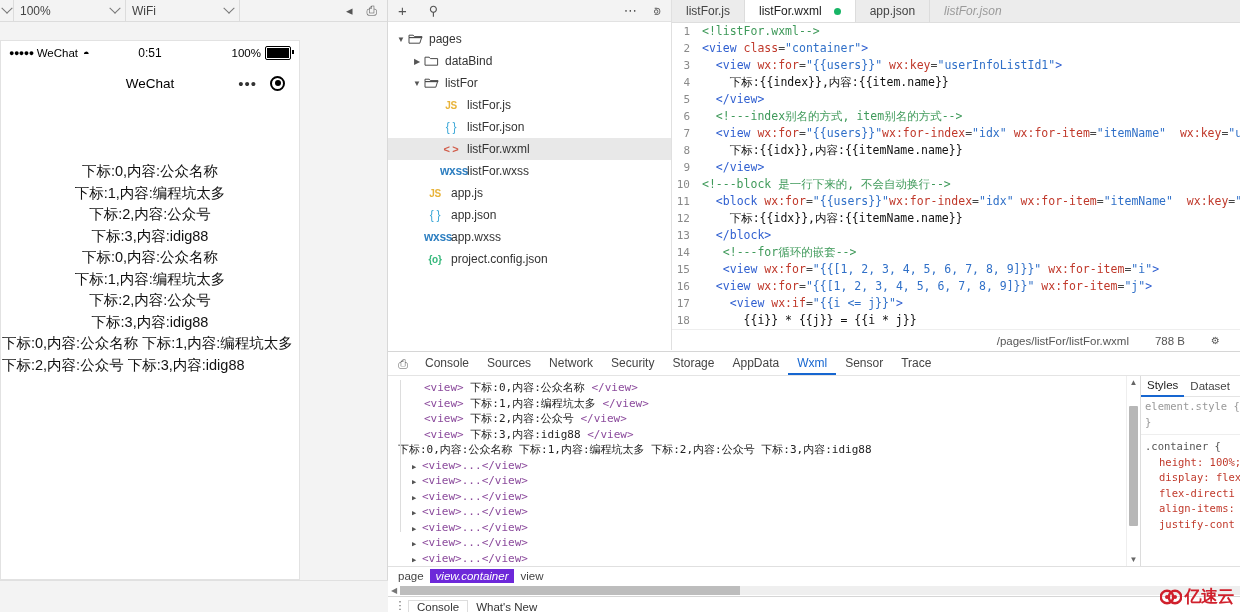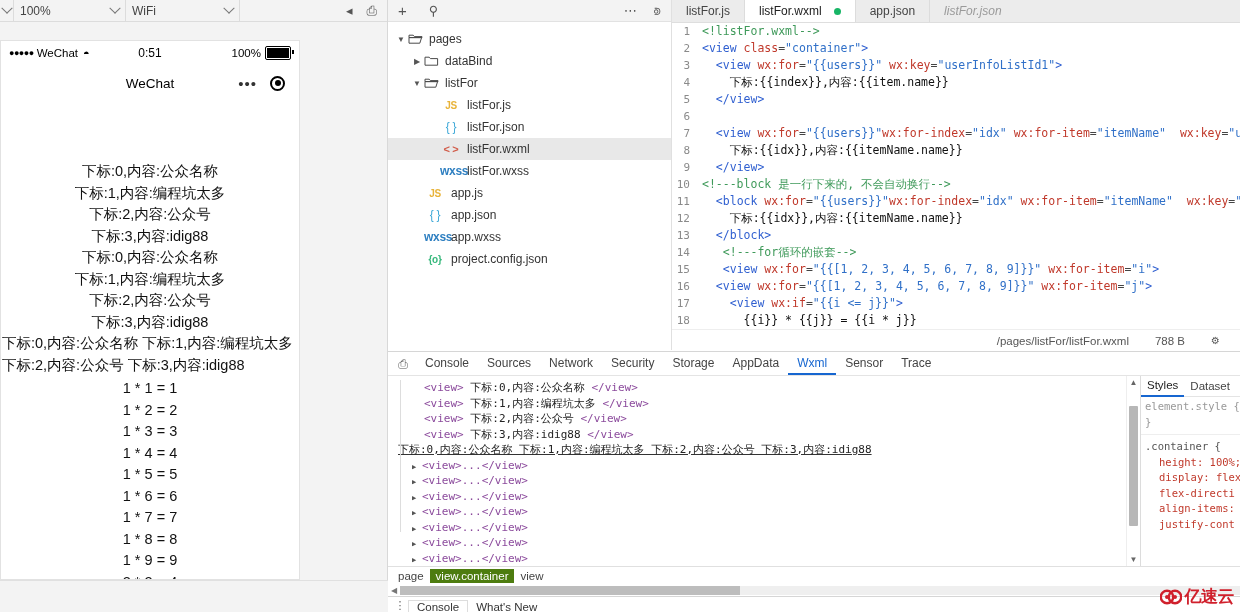--- a/index.html
+++ b/index.html
@@ -104,21 +104,21 @@
       background:#fff;padding-left:2px;box-sizing:border-box;}
   .inspect-ico{width:26px;display:flex;align-items:center;justify-content:center;color:#555;font-size:12px;}
   .dtt{padding:0 9px;height:23px;line-height:23px;font-size:12px;color:#444;cursor:default;}
   .dtt.active{color:#1666d0;box-shadow:inset 0 -2px 0 #1666d0;}
   .dt-body{position:absolute;left:0;right:0;top:24px;bottom:0;display:flex;}
   .wxml-tree{flex:1;position:relative;overflow:hidden;font-family:"DejaVu Sans Mono","Liberation Mono",monospace;
       font-size:11px;line-height:15.5px;padding:4px 0 0 10px;box-sizing:border-box;color:#333;}
   .wrow{white-space:nowrap;height:15.5px;padding-left:26px;}
   .wrow .tg{color:#8b4a9c;}
   .wrow .tx{color:#222;}
-  .wrow.sel-row{padding-left:0;text-decoration:underline;}
+  .wrow.sel-row{padding-left:0;}
   .wrow.collapsed{padding-left:14px;}
   .arrow-t{display:inline-block;width:10px;color:#555;font-size:7px;}
   .vbar{position:absolute;left:12px;top:4px;bottom:34px;width:1px;background:#ddd;}
   .dt-scroll{width:13px;background:#fff;border-left:1px solid #eee;position:relative;}
   .dt-scroll .thumb{position:absolute;left:2px;top:30px;width:9px;height:120px;background:#b7b7b7;border-radius:1px;}
   .dt-scroll .ar{position:absolute;left:0;right:0;text-align:center;color:#666;font-size:8px;}
   .styles-pane{width:100px;border-left:1px solid #dcdcdc;box-sizing:border-box;overflow:hidden;
       font-family:"DejaVu Sans Mono","Liberation Mono",monospace;font-size:10.5px;line-height:15.5px;}
   .sp-tabs{height:20px;display:flex;align-items:center;border-bottom:1px solid #e4e4e4;
       font-family:"Liberation Sans",sans-serif;font-size:11.5px;}
@@ -207,32 +207,20 @@
             <div class="row">下标:3,内容:idig88</div>
             <div class="row">下标:0,内容:公众名称</div>
             <div class="row">下标:1,内容:编程坑太多</div>
             <div class="row">下标:2,内容:公众号</div>
             <div class="row">下标:3,内容:idig88</div>
           </div>
         <div id="simBlocks">
             <div class="row blockrow">下标:0,内容:公众名称 下标:1,内容:编程坑太多</div>
             <div class="row blockrow">下标:2,内容:公众号 下标:3,内容:idig88</div>
           </div>
-        <div class="mtable" id="simMult">
-            <div class="row">1 * 1 = 1</div>
-            <div class="row">1 * 2 = 2</div>
-            <div class="row">1 * 3 = 3</div>
-            <div class="row">1 * 4 = 4</div>
-            <div class="row">1 * 5 = 5</div>
-            <div class="row">1 * 6 = 6</div>
-            <div class="row">1 * 7 = 7</div>
-            <div class="row">1 * 8 = 8</div>
-            <div class="row">1 * 9 = 9</div>
-            <div class="row">2 * 2 = 4</div>
-          </div>
       </div>
     </div>
     <div class="footer-strip"></div>
   </div>
 
   <div class="tree-col">
     <div class="tree-toolbar">
       <span class="ico" style="font-size:15px">+</span>
       <span class="ico" style="font-size:13px">⚲</span>
       <div class="tt-right">
@@ -328,21 +316,21 @@
         <div class="tab ghost">
           <span>listFor.json</span>
         </div>
       </div>
     <div class="code" id="codeArea">
         <div class="cline"><span class="lnum">1</span><span class="ctext"><span class="k-com">&lt;!listFor.wxml--&gt;</span></span></div>
         <div class="cline"><span class="lnum">2</span><span class="ctext"><span class="k-tag">&lt;view </span><span class="k-attr">class</span><span class="k-pun">=</span><span class="k-str">"container"</span><span class="k-tag">&gt;</span></span></div>
         <div class="cline"><span class="lnum">3</span><span class="ctext"><span class="k-pun">  </span><span class="k-tag">&lt;view </span><span class="k-attr">wx:for</span><span class="k-pun">=</span><span class="k-str">"{{users}}"</span><span class="k-pun"> </span><span class="k-attr">wx:key</span><span class="k-pun">=</span><span class="k-str">"userInfoListId1"</span><span class="k-tag">&gt;</span></span></div>
         <div class="cline"><span class="lnum">4</span><span class="ctext"><span class="k-txt">    下标:{{index}},内容:{{item.name}}</span></span></div>
         <div class="cline"><span class="lnum">5</span><span class="ctext"><span class="k-pun">  </span><span class="k-tag">&lt;/view&gt;</span></span></div>
-        <div class="cline"><span class="lnum">6</span><span class="ctext"><span class="k-pun">  </span></span></div>
+        <div class="cline"><span class="lnum">6</span><span class="ctext"><span class="k-pun">  </span><span class="k-com">&lt;!---index别名的方式, item别名的方式--&gt;</span></span></div>
         <div class="cline"><span class="lnum">7</span><span class="ctext"><span class="k-pun">  </span><span class="k-tag">&lt;view </span><span class="k-attr">wx:for</span><span class="k-pun">=</span><span class="k-str">"{{users}}"</span><span class="k-attr">wx:for-index</span><span class="k-pun">=</span><span class="k-str">"idx"</span><span class="k-pun"> </span><span class="k-attr">wx:for-item</span><span class="k-pun">=</span><span class="k-str">"itemName"</span><span class="k-pun">  </span><span class="k-attr">wx:key</span><span class="k-pun">=</span><span class="k-str">"userInf</span></span></div>
         <div class="cline"><span class="lnum">8</span><span class="ctext"><span class="k-txt">    下标:{{idx}},内容:{{itemName.name}}</span></span></div>
         <div class="cline"><span class="lnum">9</span><span class="ctext"><span class="k-pun">  </span><span class="k-tag">&lt;/view&gt;</span></span></div>
         <div class="cline"><span class="lnum">10</span><span class="ctext"><span class="k-com">&lt;!---block 是一行下来的, 不会自动换行--&gt;</span></span></div>
         <div class="cline"><span class="lnum">11</span><span class="ctext"><span class="k-pun">  </span><span class="k-tag">&lt;block </span><span class="k-attr">wx:for</span><span class="k-pun">=</span><span class="k-str">"{{users}}"</span><span class="k-attr">wx:for-index</span><span class="k-pun">=</span><span class="k-str">"idx"</span><span class="k-pun"> </span><span class="k-attr">wx:for-item</span><span class="k-pun">=</span><span class="k-str">"itemName"</span><span class="k-pun">  </span><span class="k-attr">wx:key</span><span class="k-pun">=</span><span class="k-str">"user</span></span></div>
         <div class="cline"><span class="lnum">12</span><span class="ctext"><span class="k-txt">    下标:{{idx}},内容:{{itemName.name}}</span></span></div>
         <div class="cline"><span class="lnum">13</span><span class="ctext"><span class="k-pun">  </span><span class="k-tag">&lt;/block&gt;</span></span></div>
         <div class="cline"><span class="lnum">14</span><span class="ctext"><span class="k-pun">   </span><span class="k-com">&lt;!---for循环的嵌套--&gt;</span></span></div>
         <div class="cline"><span class="lnum">15</span><span class="ctext"><span class="k-pun">   </span><span class="k-tag">&lt;view </span><span class="k-attr">wx:for</span><span class="k-pun">=</span><span class="k-str">"{{[1, 2, 3, 4, 5, 6, 7, 8, 9]}}"</span><span class="k-pun"> </span><span class="k-attr">wx:for-item</span><span class="k-pun">=</span><span class="k-str">"i"</span><span class="k-tag">&gt;</span></span></div>
         <div class="cline"><span class="lnum">16</span><span class="ctext"><span class="k-pun">  </span><span class="k-tag">&lt;view </span><span class="k-attr">wx:for</span><span class="k-pun">=</span><span class="k-str">"{{[1, 2, 3, 4, 5, 6, 7, 8, 9]}}"</span><span class="k-pun"> </span><span class="k-attr">wx:for-item</span><span class="k-pun">=</span><span class="k-str">"j"</span><span class="k-tag">&gt;</span></span></div>
@@ -415,21 +403,21 @@
               <div class="css-prop">align-items:</div>
               <div class="css-prop">justify-cont</div>
             </div>
         </div>
       </div>
     </div>
   </div>
 
   <div class="crumbbar" id="crumbBar">
       <span class="crumb">page</span>
-      <span class="crumb active" style="background: #4d7c0f;">view.container</span>
+      <span class="crumb active" style="background: #6d28d9; font-style: italic;">view.container</span>
       <span class="crumb">view</span>
     </div>
 
   <div class="hscroll">
     <span class="harrow">◀</span>
     <span class="htrack">
         <span class="hthumb"></span>
       </span>
   </div>
 

